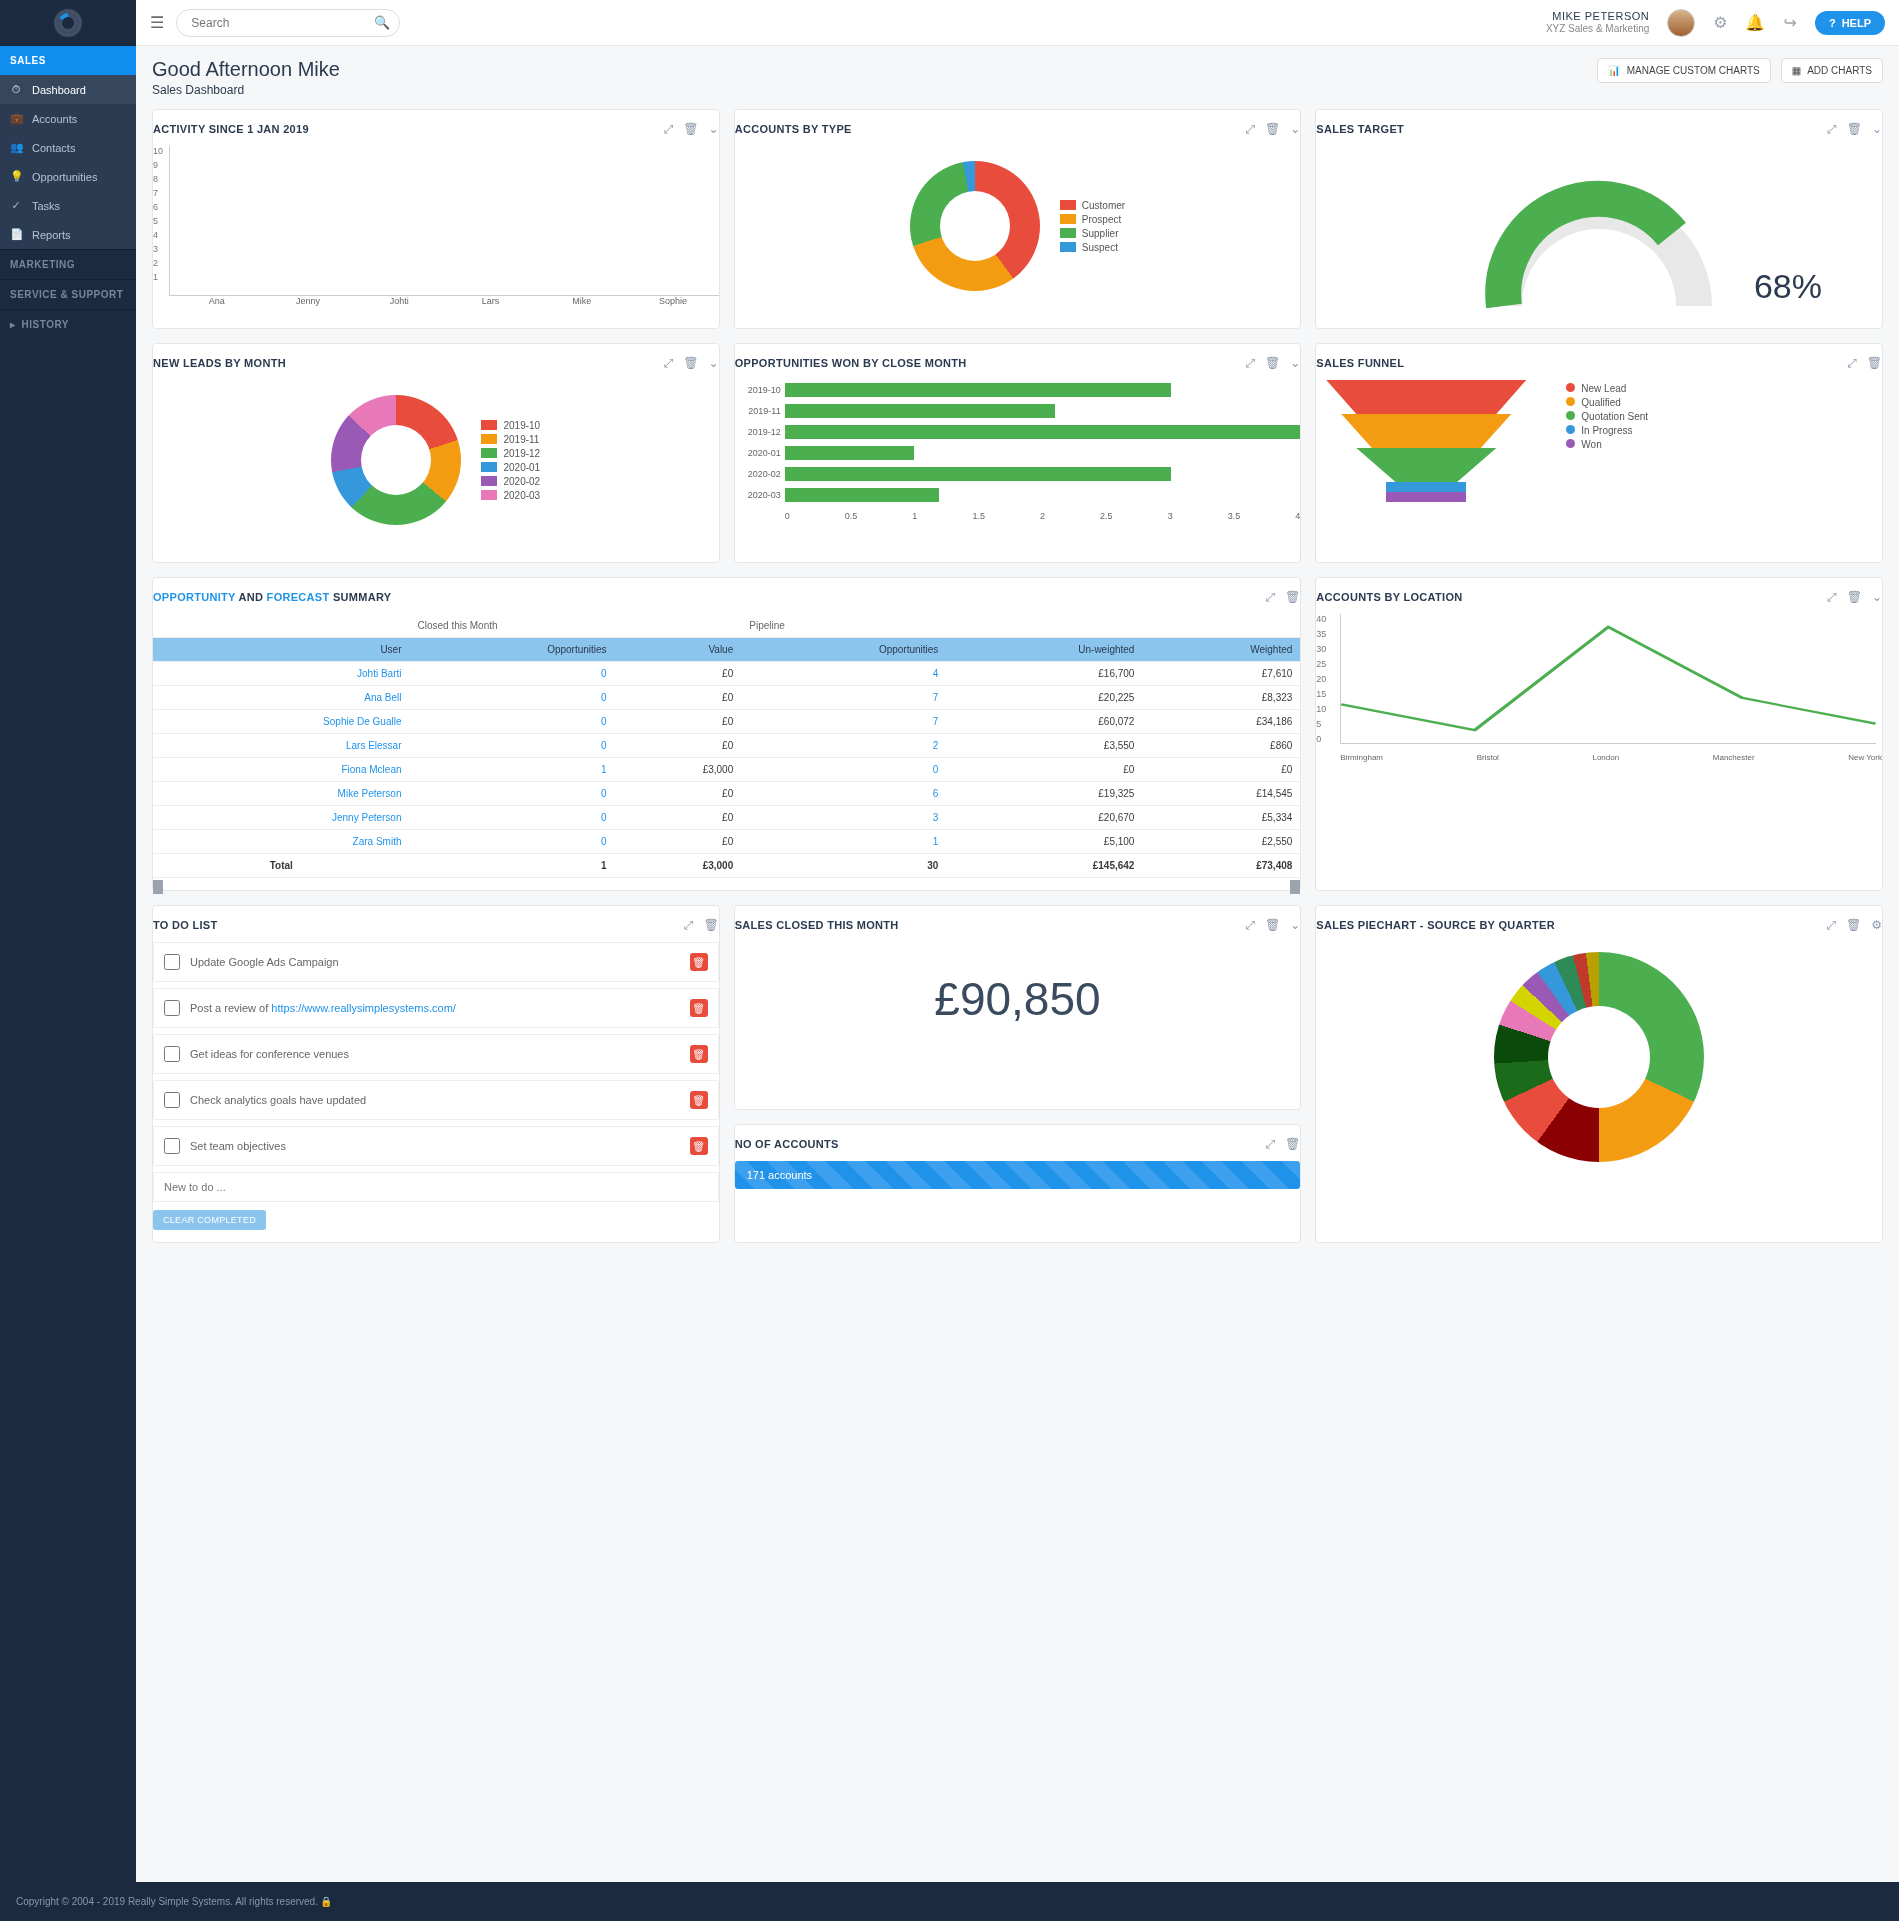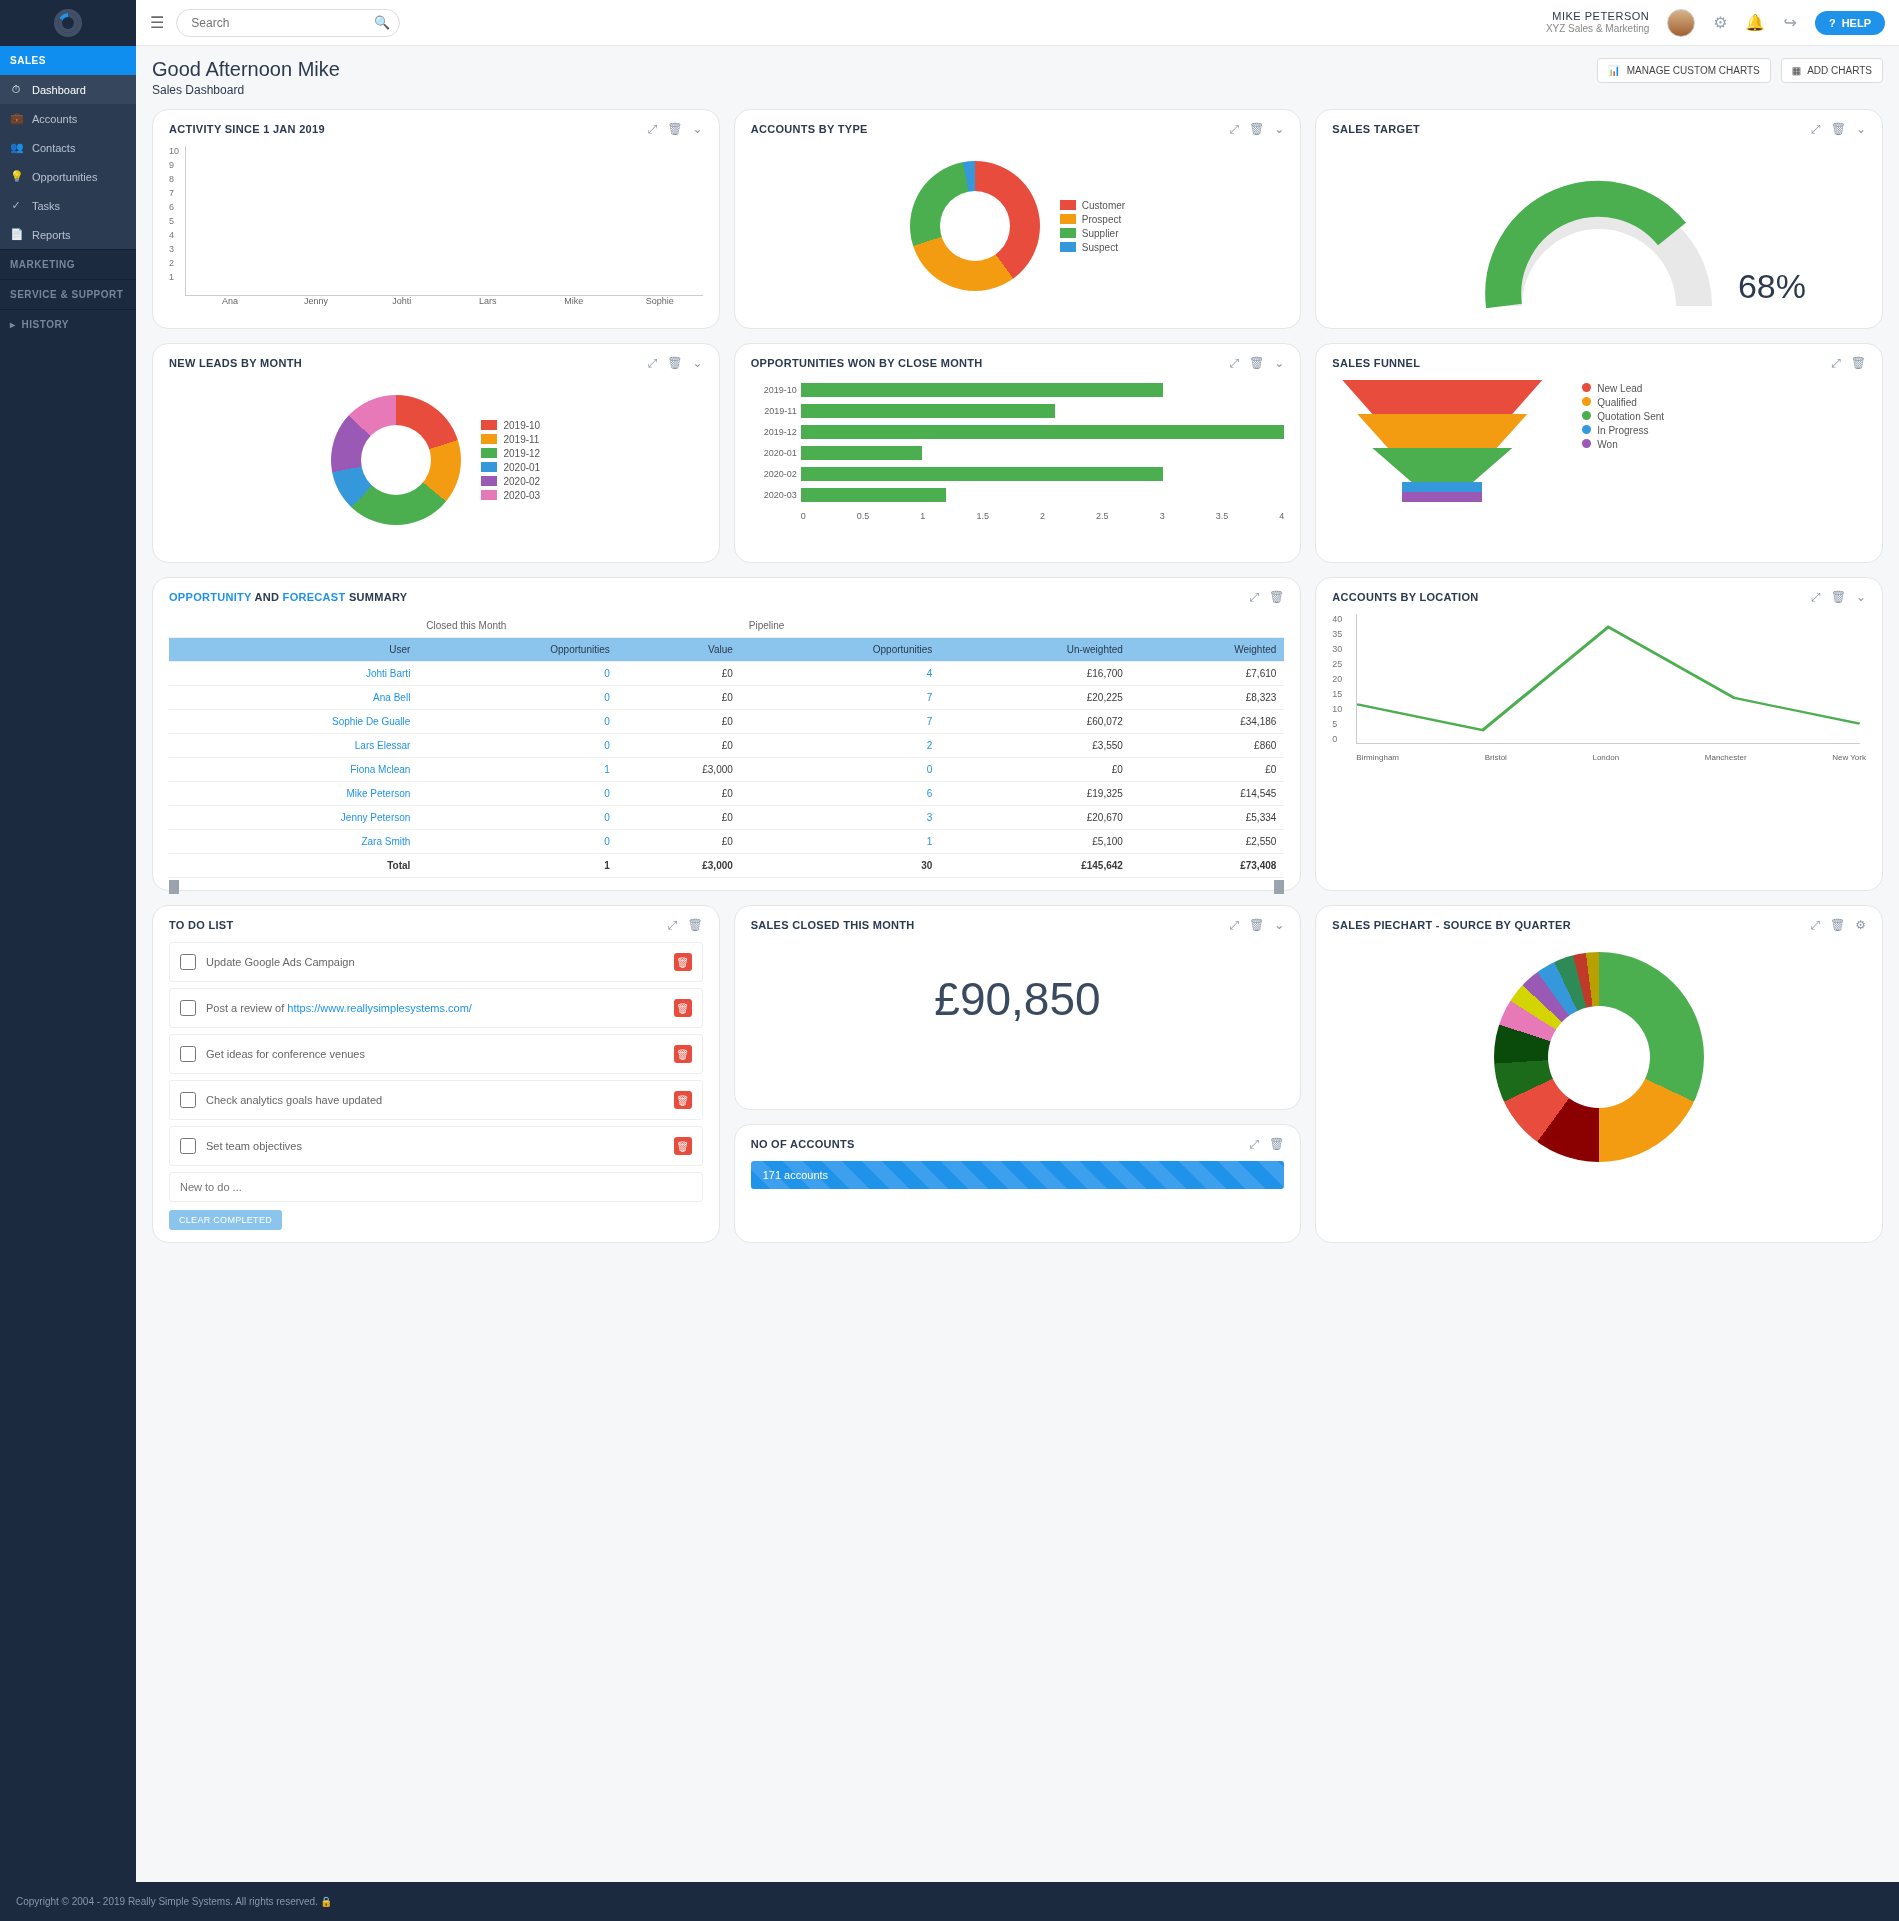--- a/index.html
+++ b/index.html
@@ -30,21 +30,21 @@
 .avatar{width:28px;height:28px;border-radius:50%;background:linear-gradient(#d8b48a,#a06030);border:1px solid #ccc}
 .top-ic{font-size:16px;color:#9aa3ae;cursor:pointer}
 .help-btn{background:#1f93ea;color:#fff;border:none;border-radius:14px;padding:6px 14px;font-size:11px;font-weight:600;display:flex;align-items:center;gap:6px;cursor:pointer}
 .content{flex:1;padding:12px 16px 20px 16px;display:flex;flex-direction:column;gap:12px}
 .page-head{display:flex;align-items:flex-start}
 .page-head h1{font-size:20px;font-weight:400;color:#2b3a4f}
 .page-head .sub{font-size:12px;color:#2b3a4f;margin-top:2px}
 .page-head-btns{margin-left:auto;display:flex;gap:10px}
 .pill-btn{background:#fff;border:1px solid #ddd;border-radius:4px;padding:6px 10px;font-size:10px;color:#444;display:flex;align-items:center;gap:6px;cursor:pointer}
 .grid{display:grid;grid-template-columns:1fr 1fr 1fr;gap:14px}
-.card{background:#fff;border:1px solid #e6e6e6;border-radius:16px;padding:12px 16px;position:relative}
+.card{background:#fff;border:1px solid #e6e6e6;border-radius:4px;padding:12px 0;position:relative}
 .card .title{font-size:11px;font-weight:700;color:#2b3a4f;letter-spacing:.3px}
 .card .title a{color:#1f93ea;text-decoration:none}
 .card-head{display:flex;align-items:center;margin-bottom:10px}
 .card-tools{margin-left:auto;display:flex;gap:10px;color:#8a97a8;font-size:12px}
 .card-tools span{cursor:pointer}
 .span2{grid-column:span 2}
 .chart-activity{display:flex;gap:6px;height:150px}
 .ca-y{display:flex;flex-direction:column;justify-content:space-between;font-size:9px;color:#777;padding-bottom:14px}
 .ca-bars{flex:1;display:flex;align-items:flex-end;gap:4px;border-left:1px solid #ccc;border-bottom:1px solid #ccc;position:relative;padding:0 6px}
 .ca-col{flex:1;display:flex;flex-direction:column;align-items:center}
@@ -515,21 +515,21 @@
                     </tr>
                     <tr>
    <td><a>Zara Smith</a></td>
    <td><a>0</a></td>
                       <td>£0</td>
    <td><a>1</a></td>
                       <td>£5,100</td>
                       <td>£2,550</td>
                     </tr>
                     <tr class="total-row">
- <td style="text-align:right">Total</td>
+ <td style="text-align:center">Total</td>
                       <td>1</td>
                       <td>£3,000</td>
                       <td>30</td>
                       <td>£145,642</td>
                       <td>£73,408</td>
                     </tr>
                   </tbody>
           </table>
           <div class="table-arrow" style="left:0"></div>
           <div class="table-arrow" style="right:0"></div>

